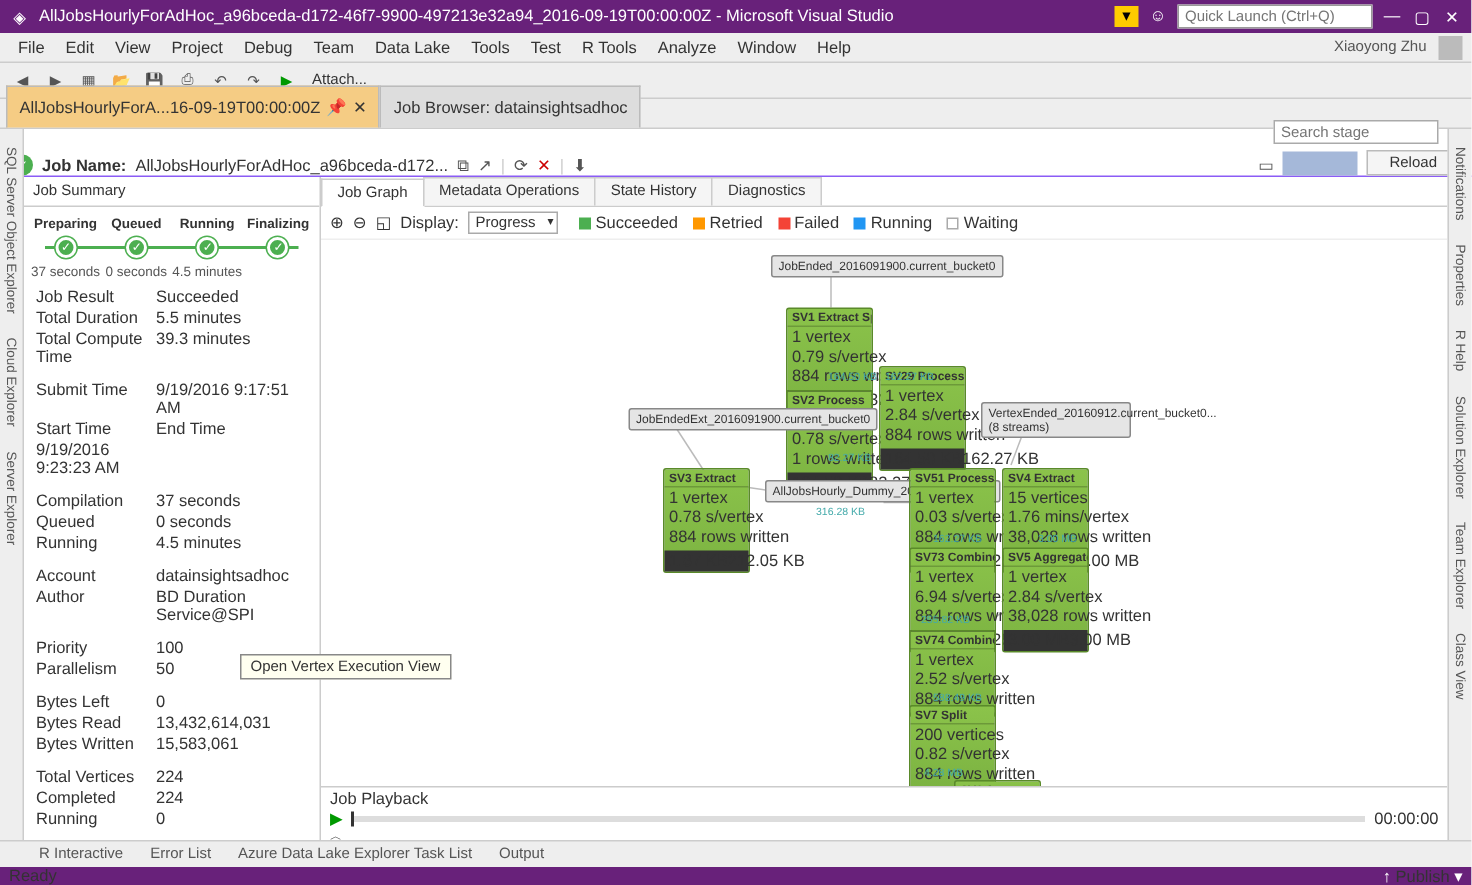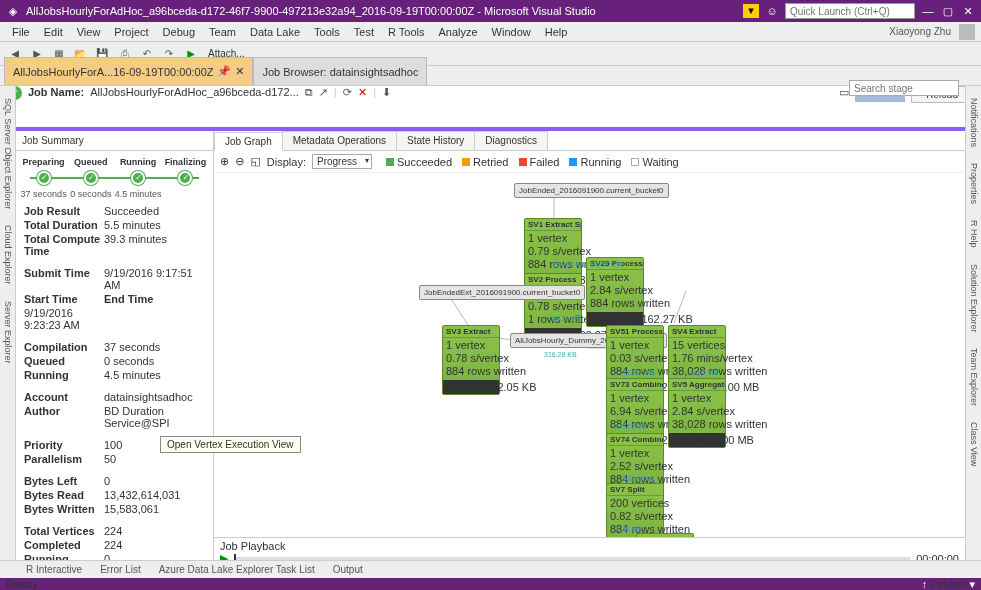--- a/index.html
+++ b/index.html
@@ -12,42 +12,42 @@
 .menubar{background:#eee;height:20px;display:flex;align-items:center;padding:0 6px;gap:2px;border-bottom:1px solid #ccc}
 .menubar span{padding:2px 6px;cursor:default}
 .menubar .spacer{flex:1}
 .menubar .user{font-size:10px;color:#555}
 .toolbar{background:#eee;height:24px;border-bottom:1px solid #ccc;display:flex;align-items:center;padding:0 6px;gap:4px}
 .toolbar .btn{width:18px;height:18px;display:flex;align-items:center;justify-content:center;color:#555;font-size:10px}
 .toolbar .attach{font-size:10px;padding:0 4px}
 .doctabs{background:#eee;height:20px;display:flex;align-items:flex-end;border-bottom:1px solid #ccc;padding-left:4px}
 .doctabs .tab{background:#f5cc84;border:1px solid #bbb;border-bottom:none;padding:2px 8px;font-size:10px;height:28px;display:flex;align-items:center;gap:4px}
 .doctabs .tab.inactive{background:#ddd}
-.jobheader{background:#fff;height:45px;border-bottom:4px solid #8b5cf6;display:flex;align-items:flex-start;padding:0 8px;gap:6px}
+.jobheader{background:#fff;height:32px;border-bottom:1px solid #8b5cf6;display:flex;align-items:flex-end;padding:0 8px;gap:6px}
 .jobheader .check{width:14px;height:14px;border-radius:50%;background:#4caf50;color:#fff;display:flex;align-items:center;justify-content:center;font-size:9px}
 .jobheader .spacer{flex:1}
 .jobheader .reload{border:1px solid #bbb;padding:2px 14px;font-size:10px;background:#f5f5f5}
 .jobheader .slot{width:50px;height:16px;background:#a5b8d9}
 .jobheader .ic{color:#555}
 .main{display:flex;height:447px;background:#fff}
 .sidepanels{position:absolute;top:86px;bottom:22px;width:16px;background:#eee;display:flex;flex-direction:column;align-items:center;gap:8px;padding-top:8px;border-right:1px solid #ccc}
 .sidepanels.right{right:0;border-right:none;border-left:1px solid #ccc}
 .sidepanels .vtab{writing-mode:vertical-rl;font-size:9px;color:#555;padding:4px 1px;white-space:nowrap}
 .sidepanels.right .vtab{writing-mode:vertical-rl}
 .left{width:198px;border-right:1px solid #ccc;margin-left:16px;background:#fff;display:flex;flex-direction:column;overflow:hidden}
 .summaryhdr{border-bottom:1px solid #ccc;padding:4px 6px;font-size:10px}
 .stages{display:flex;padding:6px 4px 2px;gap:0;justify-content:space-between;position:relative}
 .stages::before{content:"";position:absolute;top:26px;left:14px;right:14px;height:2px;background:#4caf50;z-index:0}
 .stage{flex:1;text-align:center;z-index:1}
 .stage .nm{font-weight:bold;font-size:9px}
 .stage .dot{width:14px;height:14px;border-radius:50%;background:#4caf50;margin:4px auto;border:2px solid #fff;box-shadow:0 0 0 1px #4caf50;position:relative}
 .stage .dot::after{content:"✓";color:#fff;font-size:8px;position:absolute;top:0;left:2px}
 .stage .tm{font-size:9px;color:#555}
 .kv{padding:4px 8px;display:grid;grid-template-columns:80px 1fr;row-gap:2px;font-size:10px}
-.kv .k{font-weight:bold}
+.kv .k{font-weight:normal}
 .kv .v{color:#333}
 .kv .sep{grid-column:1/3;height:6px}
 .tooltip{position:absolute;left:160px;top:436px;background:#fffff0;border:1px solid #888;padding:2px 6px;font-size:10px;z-index:20}
 .graph{flex:1;margin-right:16px;display:flex;flex-direction:column;background:#fff;overflow:hidden}
 .graphtabs{display:flex;border-bottom:1px solid #ccc}
 .graphtabs .gt{padding:3px 10px;font-size:10px;border:1px solid #ccc;border-bottom:none;background:#f5f5f5;margin-right:-1px}
 .graphtabs .gt.active{background:#fff;border-bottom:1px solid #fff;position:relative;top:1px}
 .graphtoolbar{display:flex;align-items:center;gap:6px;padding:3px 6px;border-bottom:1px solid #eee}
 .graphtoolbar .sel{border:1px solid #aaa;padding:1px 14px 1px 4px;font-size:10px;position:relative}
 .graphtoolbar .sel::after{content:"▾";position:absolute;right:2px;font-size:8px}
@@ -329,20 +329,22 @@
             <div>2.84 s/vertex</div>
             <div>884 rows written</div>
           </div>
           <div class="ft">
             <span>164.50 KB</span>
             <span>162.27 KB</span>
           </div>
         </div>
 
       <div class="node" style="left:205px;top:112px">JobEndedExt_2016091900.current_bucket0</div>
+      <div class="node" style="left:440px;top:108px;white-space:normal;width:100px">VertexEnded_20160912.current_bucket0...
+(8 streams)</div>
 
       <div class="node green" style="left:228px;top:152px">
           <div class="hdr">SV3 Extract</div>
           <div class="bd">
             <div>1 vertex</div>
             <div>0.78 s/vertex</div>
             <div>884 rows written</div>
           </div>
           <div class="ft">
             <span>1.87 KB</span>

